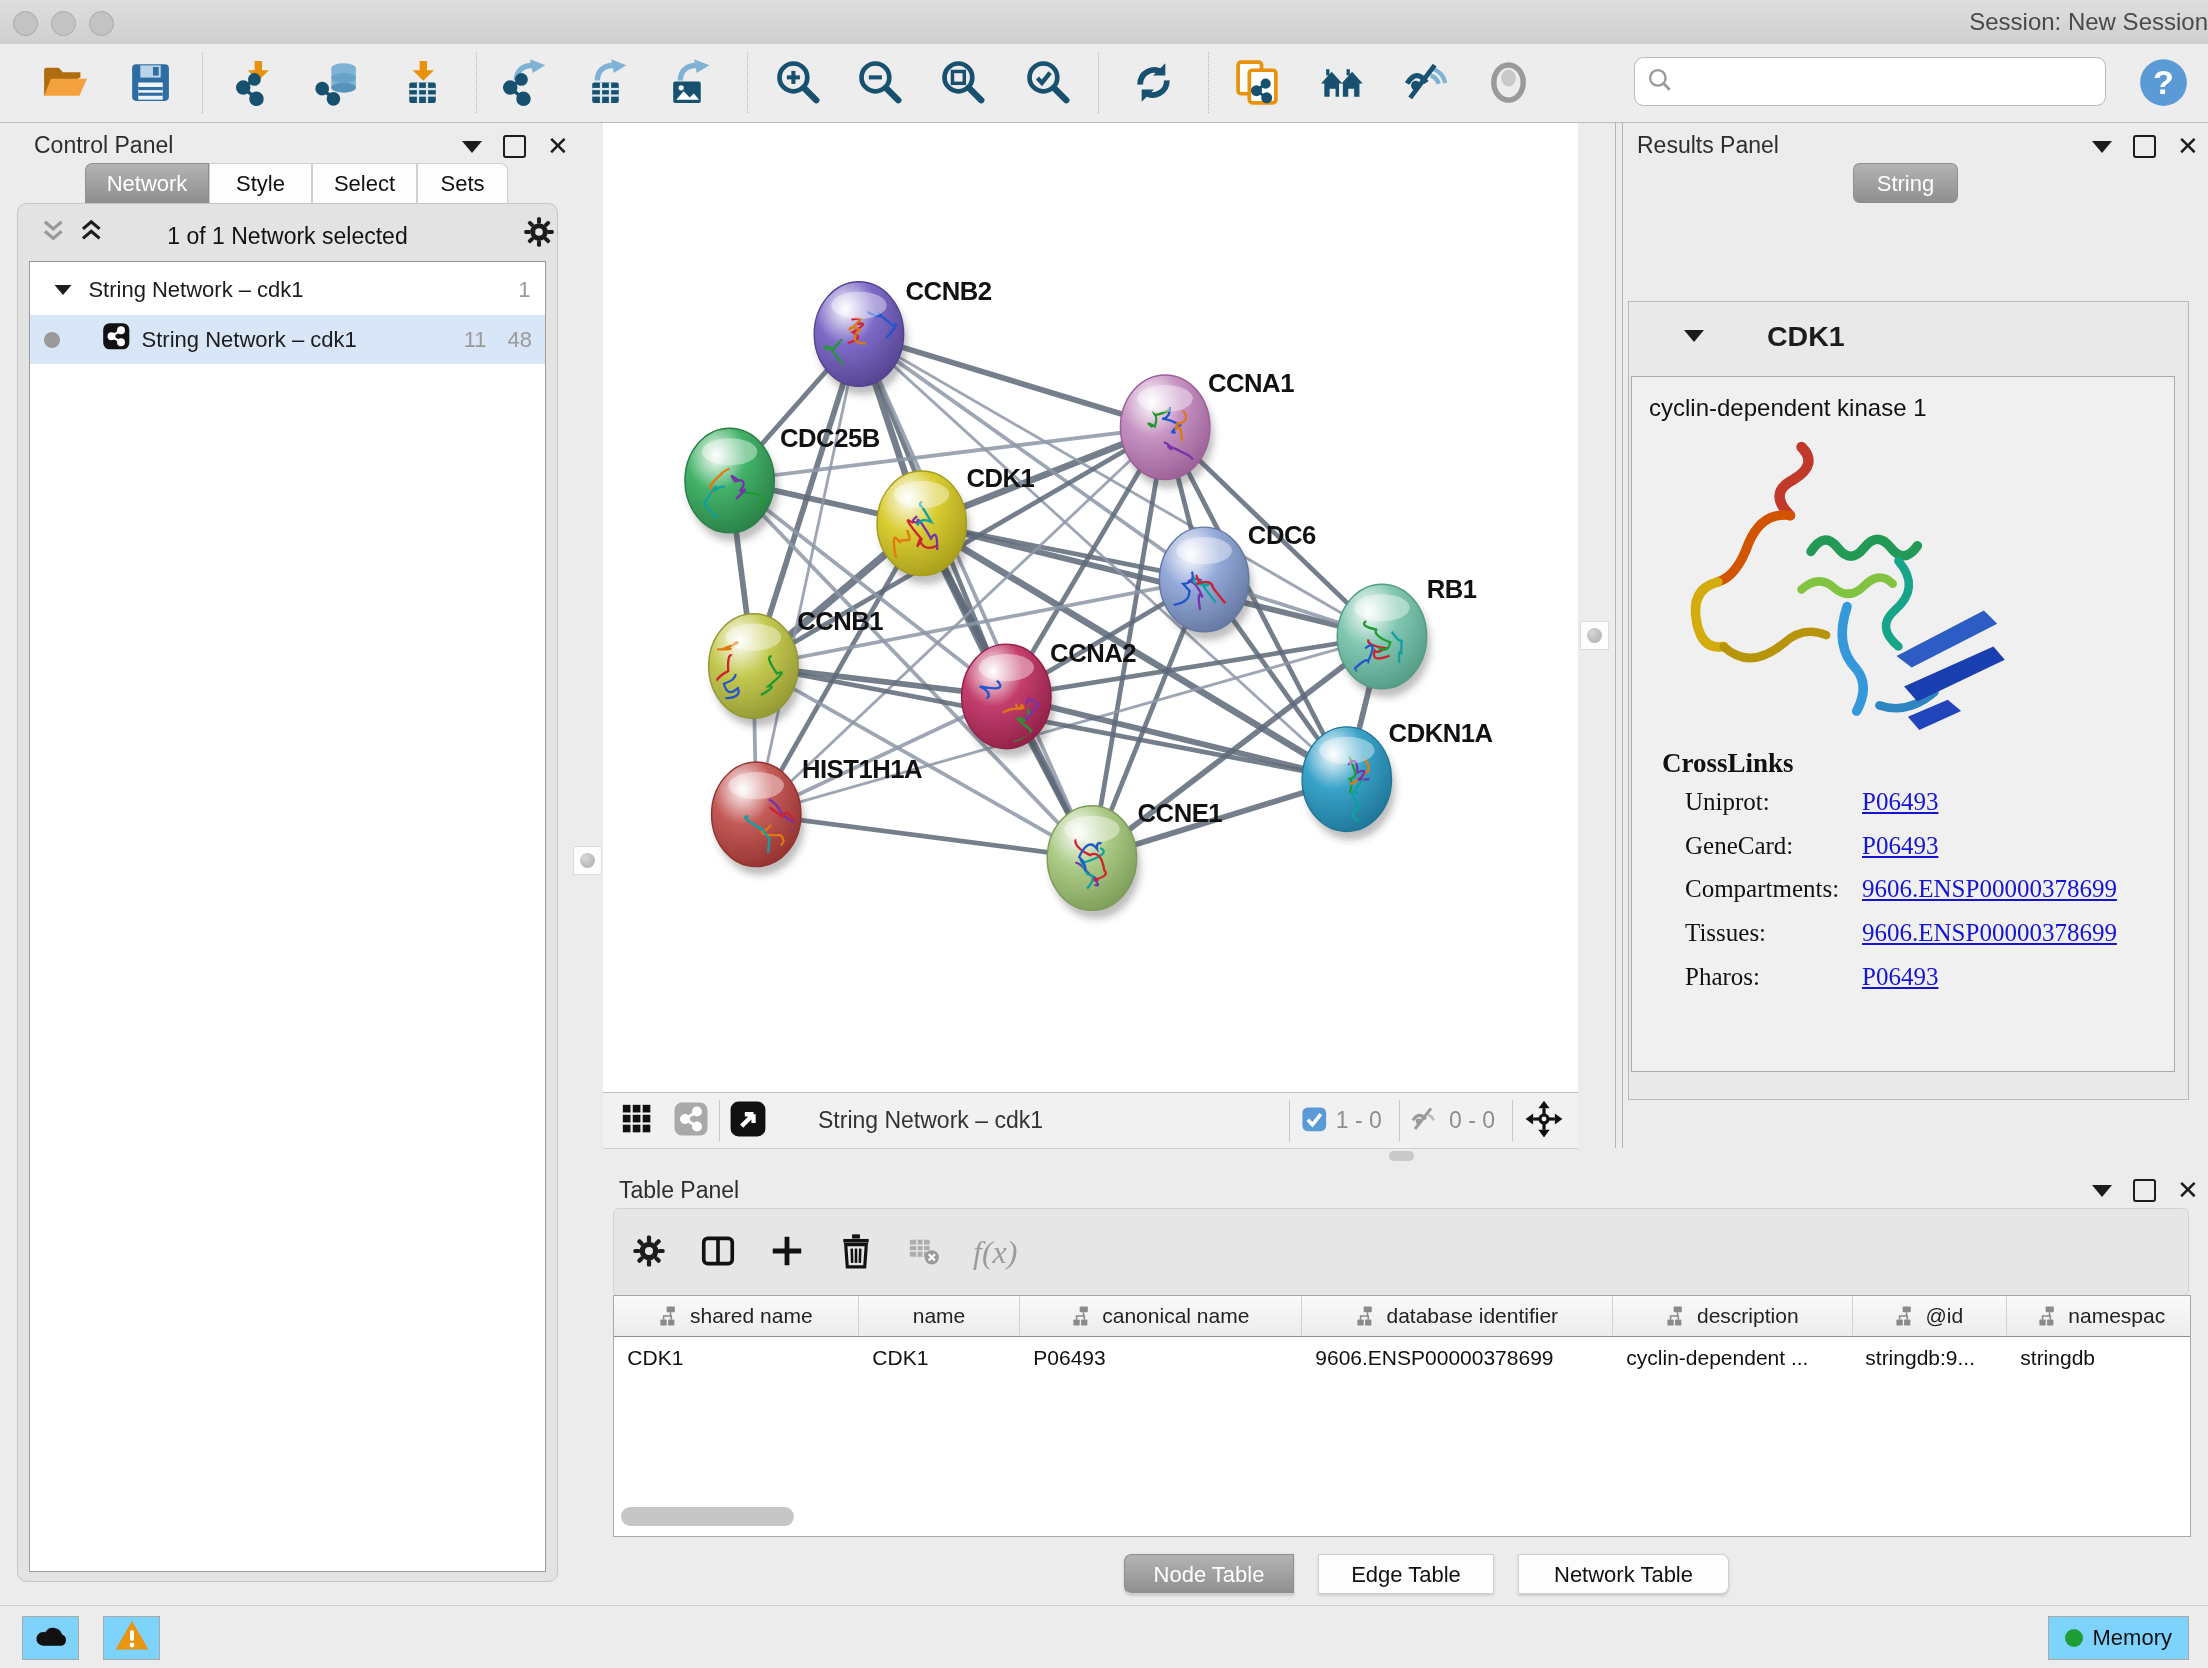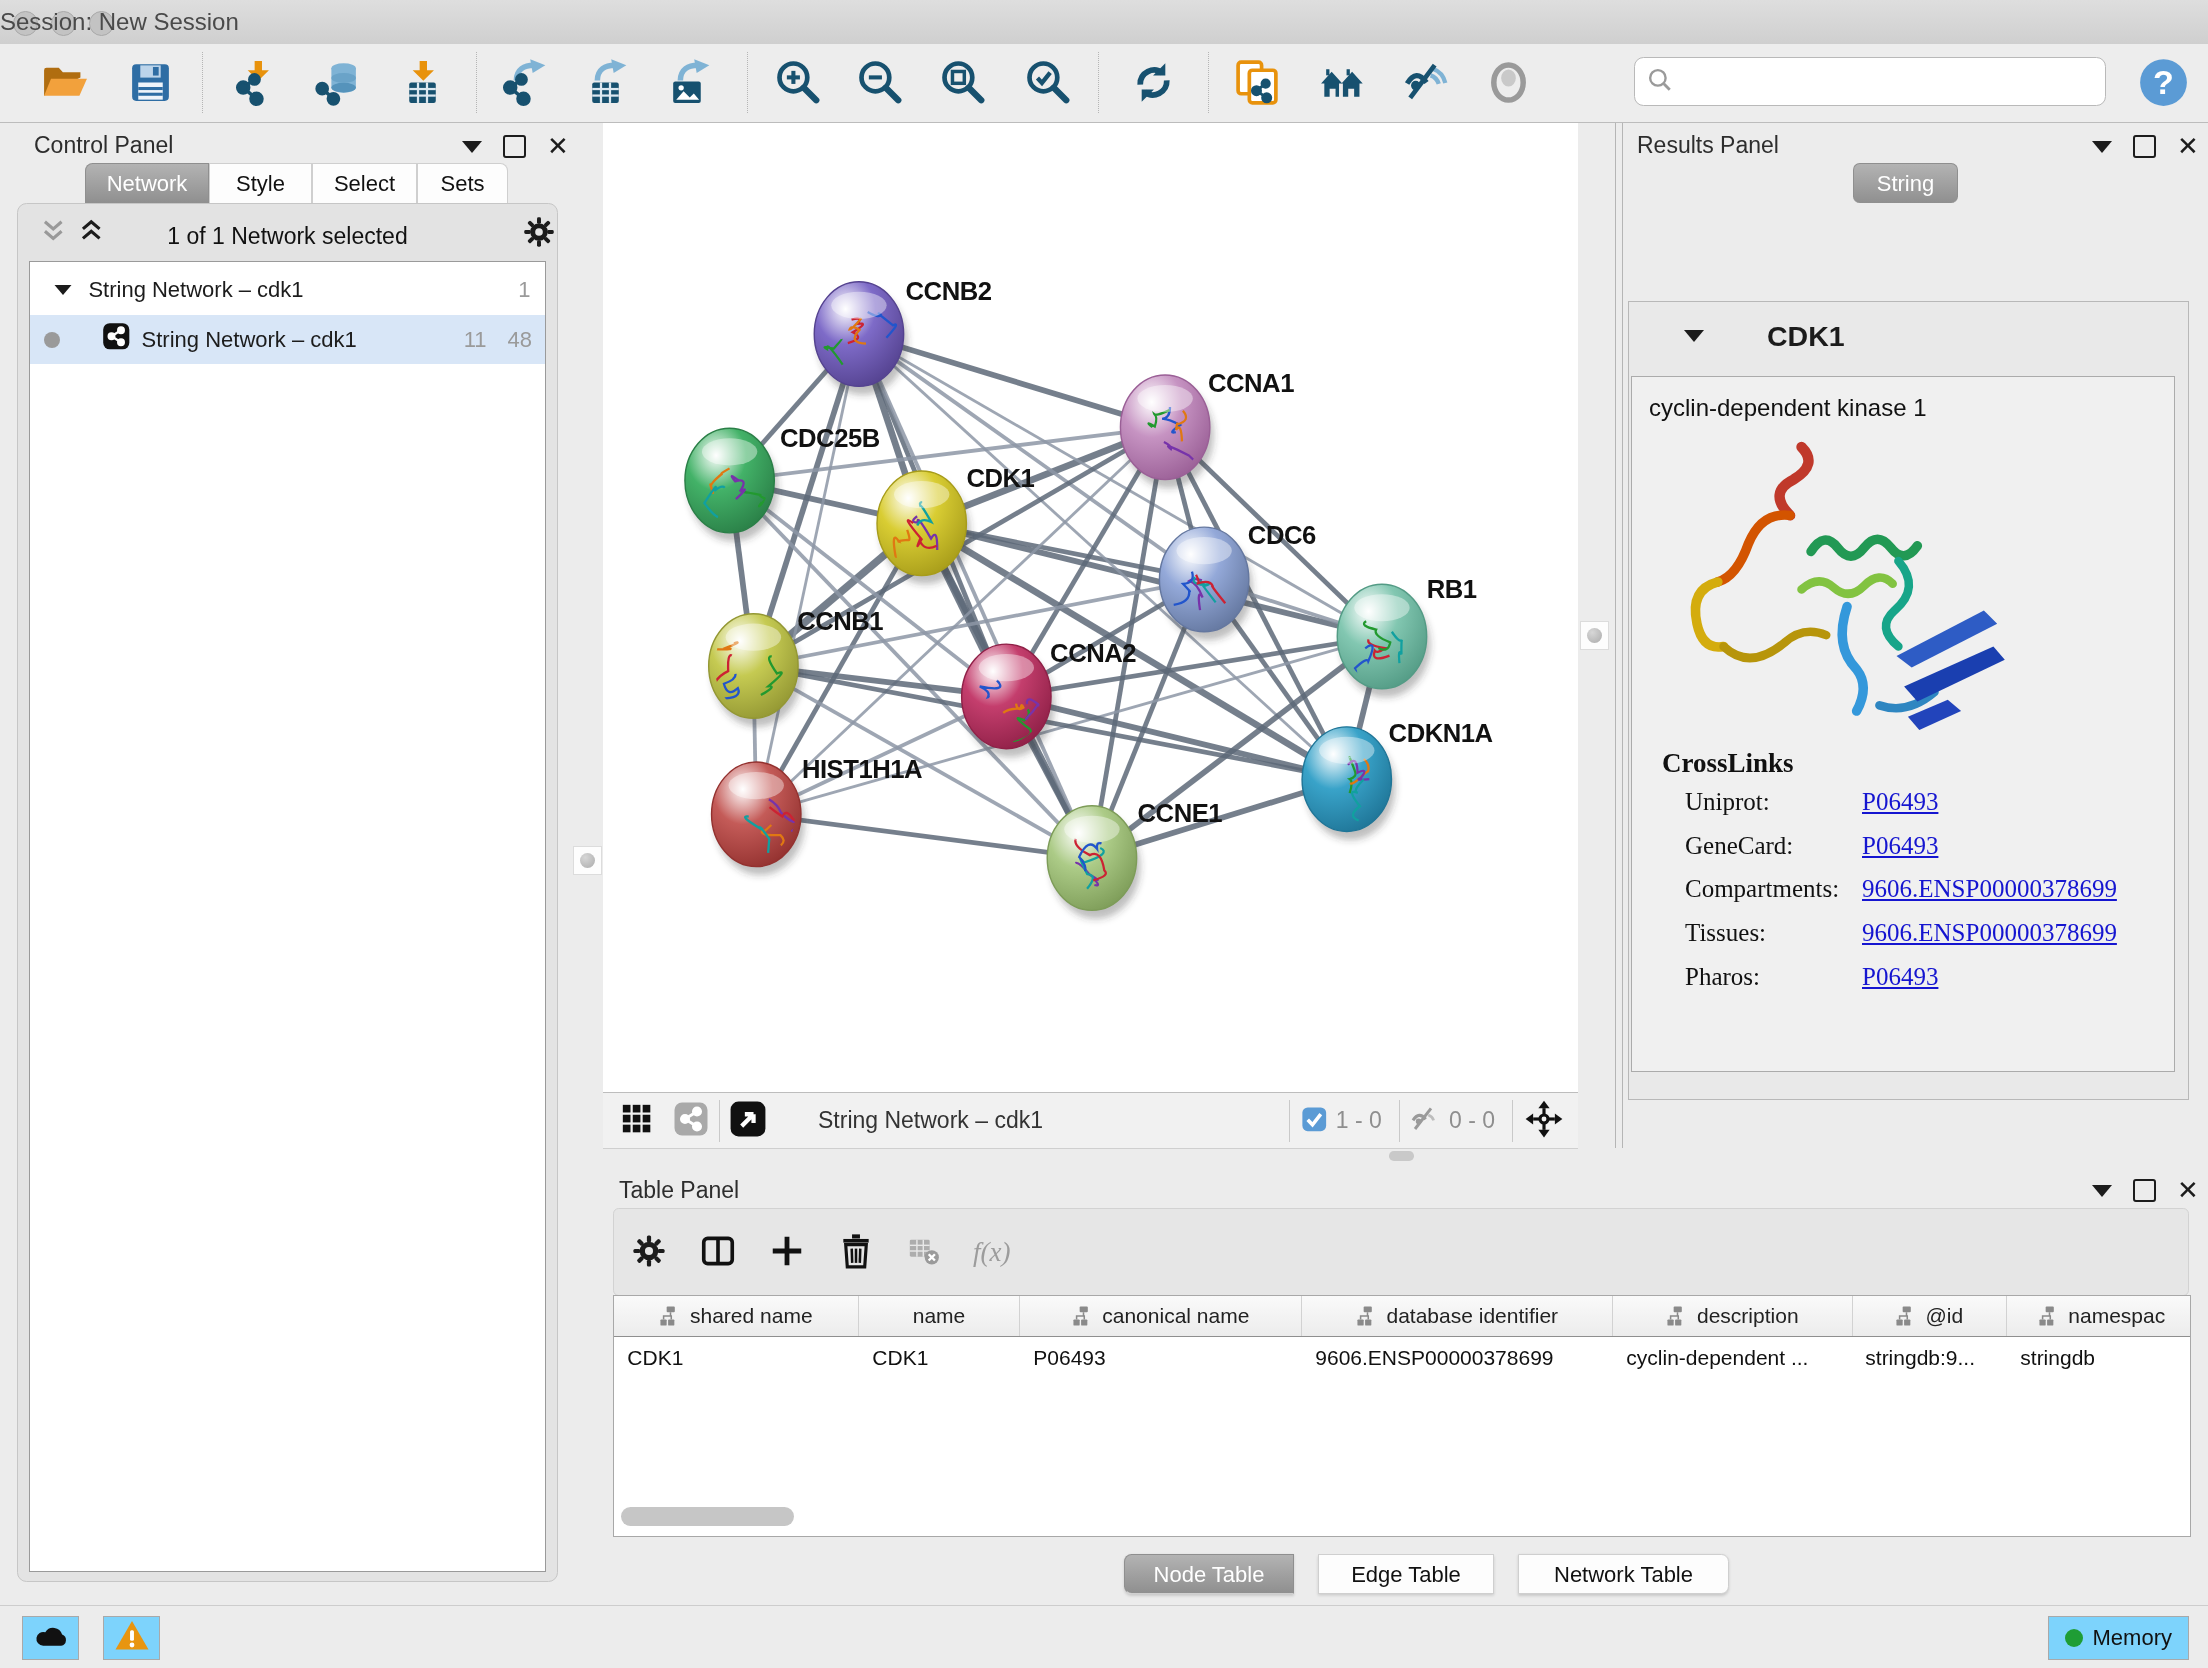--- a/index.html
+++ b/index.html
@@ -3,21 +3,21 @@
 <meta charset="utf-8">
 <style>
   html,body{margin:0;padding:0;background:#ececec;}
   #app{position:relative;width:2208px;height:1668px;background:#ececec;overflow:hidden;
        font-family:"Liberation Sans","DejaVu Sans",sans-serif;color:#1c1c1c;}
   
   .titlebar{position:absolute;left:0;top:0;width:2208px;height:44px;
     background:linear-gradient(#dedede,#cfcfcf);border-bottom:1px solid #aeaeae;}
   .tl{position:absolute;top:10.5px;width:23px;height:23px;border-radius:50%;
       background:#c3c3c3;border:1px solid #a9a9a9;}
-  .win-title{position:absolute;left:0;top:0;width:100%;text-align:left;line-height:44px;
+  .win-title{position:absolute;left:0;top:0;width:100%;text-align:right;line-height:44px;
       font-size:24px;color:#4a4a4a;}
   
   .toolbar{position:absolute;left:0;top:44px;width:2208px;height:78px;background:#ededed;
       border-bottom:1px solid #bcbcbc;}
   .tb-btn{position:absolute;top:11.4px;width:55px;height:55px;display:flex;align-items:center;justify-content:center;}
   .tb-sep{position:absolute;top:7.6px;height:61px;border-left:1.9px dotted #b5b5b5;}
   .searchbox{position:absolute;left:1634px;top:13.3px;width:472px;height:49px;background:#fff;
       border:1px solid #b9b9b9;border-radius:9.5px;display:flex;align-items:center;padding:0 11.4px;box-sizing:border-box;}
   .searchbox input{border:none;outline:none;flex:1;font-size:22px;margin-left:9.5px;background:transparent;
       font-family:"Liberation Sans",sans-serif;}
@@ -64,21 +64,21 @@
   .rp-inner{position:absolute;left:2px;top:74px;width:542px;height:694px;background:#f0f0f0;border:1px solid #ababab;}
   .rp-desc{position:absolute;left:17px;top:17px;font-size:24px;color:#111;}
   .xl-title{position:absolute;left:30px;top:371px;font-family:"Liberation Serif","DejaVu Serif",serif;
       font-weight:bold;font-size:27px;color:#111;}
   .xl-row{position:absolute;left:53px;width:476px;height:44px;font-family:"Liberation Serif","DejaVu Serif",serif;
       font-size:25px;color:#111;}
   .xl-row .v{position:absolute;left:177px;color:#1515d0;text-decoration:underline;}
   
   .tp-toolbar{position:absolute;left:613px;top:1208px;width:1576px;height:88px;background:#e6e6e6;
       border:1px solid #d2d2d2;border-radius:5.7px;display:flex;align-items:center;gap:32px;padding-left:17px;box-sizing:border-box;}
-  .tp-fx{font-family:"Liberation Serif","DejaVu Serif",serif;font-style:italic;font-size:27px;color:#9c9c9c;}
+  .tp-fx{font-family:"Liberation Serif","DejaVu Serif",serif;font-style:italic;font-size:32px;color:#9c9c9c;}
   .tbl{position:absolute;left:613px;top:1295px;width:1576px;height:240px;background:#fff;
       border:1px solid #a8a8a8;overflow:hidden;}
   .tbl-head{position:absolute;left:0;top:0;width:100%;height:40px;background:linear-gradient(#fafafa,#ececec);
       border-bottom:1.9px solid #8f8f8f;}
   .th{position:absolute;top:0;height:40px;display:flex;align-items:center;justify-content:center;gap:7.6px;
       font-size:21px;color:#222;border-right:1px solid #d2d2d2;box-sizing:border-box;overflow:hidden;}
   .td{position:absolute;top:42px;height:40px;line-height:40px;font-size:21px;color:#111;padding-left:13.3px;
       box-sizing:border-box;white-space:nowrap;overflow:hidden;}
   .hscroll{position:absolute;left:6.7px;top:211px;width:173px;height:19px;border-radius:9.5px;background:#c6c6c6;}
   .bottom-tabs{position:absolute;left:1124px;top:1554px;height:26px;display:flex;gap:24px;}

